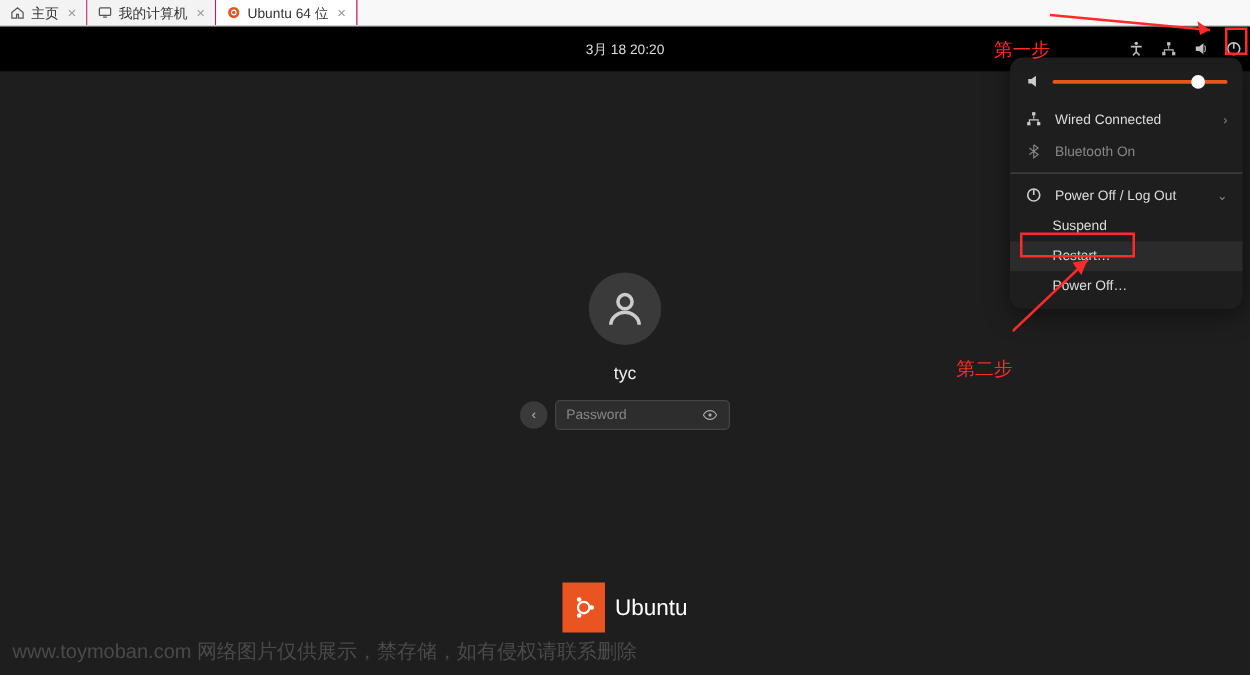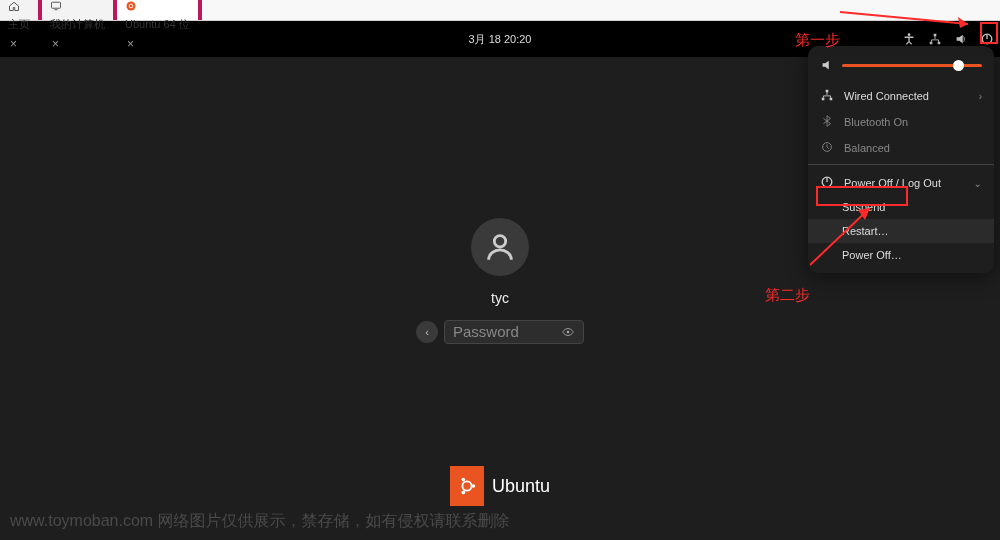--- a/index.html
+++ b/index.html
@@ -1,38 +1,38 @@
 <!DOCTYPE html>
 <html><head>
 <meta charset="utf-8">
 <style>
 * { margin:0; padding:0; box-sizing:border-box; font-family:"Segoe UI","Microsoft YaHei",sans-serif; }
 body { width:1000px; height:540px; background:#1e1e1e; overflow:hidden; position:relative; }
 
 
 .host-tabs { height:21px; background:#f8f8f8; display:flex; align-items:stretch; border-bottom:1px solid #d0d0d0; font-size:11px; color:#333; position:relative; z-index:5; }
-.host-tab { display:flex; padding:0 8px; gap:5px; border-right:4px solid #be185d; cursor:default; background:#f3f3f3;flex-direction:column; }
+.host-tab { display:flex; align-items:center; padding:0 8px; gap:5px; border-right:1px solid #be185d; cursor:default; background:#f3f3f3; }
 .host-tab.active { background:#fff; }
 .host-tab .close { color:#999; font-size:12px; margin-left:2px; }
 .host-tab .ico { width:12px; height:12px; display:inline-flex; align-items:center; justify-content:center; }
 
 
 .ubu-bar { position:absolute; top:21px; left:0; right:0; height:36px; background:#000; color:#ddd; font-size:11px; display:flex; align-items:center; z-index:4; }
 .ubu-bar .center { position:absolute; left:50%; transform:translateX(-50%); }
 .ubu-bar .right { position:absolute; right:6px; display:flex; gap:12px; align-items:center; }
 .ubu-bar .ico { width:14px; height:14px; fill:#ccc; }
 
 
 .login { position:absolute; left:50%; top:52%; transform:translate(-50%,-50%); text-align:center; color:#ddd; }
 .avatar { width:58px; height:58px; border-radius:50%; background:#3a3a3a; margin:0 auto 14px; display:flex; align-items:center; justify-content:center; }
 .avatar svg { width:34px; height:34px; stroke:#ccc; fill:none; stroke-width:2; }
 .uname { font-size:14px; margin-bottom:14px; color:#eee; }
 .pwrow { display:flex; align-items:center; gap:6px; }
 .back-btn { width:22px; height:22px; border-radius:50%; background:#3a3a3a; display:flex; align-items:center; justify-content:center; color:#bbb; font-size:11px; }
-.pw { width:140px; height:24px; background:#2d2d2d; border:1px solid #444; border-radius:4px; display:flex; align-items:center; padding:0 8px; color:#888; font-size:15px; justify-content:space-between; }
+.pw { width:140px; height:24px; background:#2d2d2d; border:1px solid #444; border-radius:4px; display:flex; align-items:center; padding:0 8px; color:#888; font-size:11px; justify-content:space-between; }
 .eye { width:14px; height:14px; }
 
 
 .brand { position:absolute; bottom:34px; left:50%; transform:translateX(-50%); display:flex; align-items:center; gap:8px; }
 .brand .logo { width:34px; height:40px; background:#e95420; display:flex; align-items:center; justify-content:center; }
 .brand .logo svg { width:22px; height:22px; fill:#fff; }
 .brand .txt { color:#fff; font-size:18px; font-weight:300; }
 
 
 .wm { position:absolute; bottom:8px; left:10px; color:#4a4a4a; font-size:16px; }
@@ -157,29 +157,20 @@
     <span class="chev">›</span>
   </div>
   <div class="mi dim">
     <span class="mico">
         <svg viewBox="0 0 16 16">
           <path d="M8 2v12l4-3-8-6m0 6l8-6-4-3" stroke="#888" fill="none"></path>
         </svg>
       </span>
     <span class="lbl">Bluetooth On</span>
   </div>
-  <div class="mi dim">
-    <span class="mico">
-        <svg viewBox="0 0 16 16">
-          <circle cx="8" cy="8" r="5" fill="none" stroke="#888"></circle>
-          <path d="M8 5v3l2 2" stroke="#888" fill="none"></path>
-        </svg>
-      </span>
-    <span class="lbl">Balanced</span>
-  </div>
   <div class="sep"></div>
   <div class="mi">
     <span class="mico">
         <svg viewBox="0 0 16 16">
           <circle cx="8" cy="8" r="5.5" fill="none" stroke="#ccc" stroke-width="1.5"></circle>
           <path d="M8 3v5" stroke="#ccc" stroke-width="1.5"></path>
         </svg>
       </span>
     <span class="lbl">Power Off / Log Out</span>
     <span class="chev">⌄</span>

